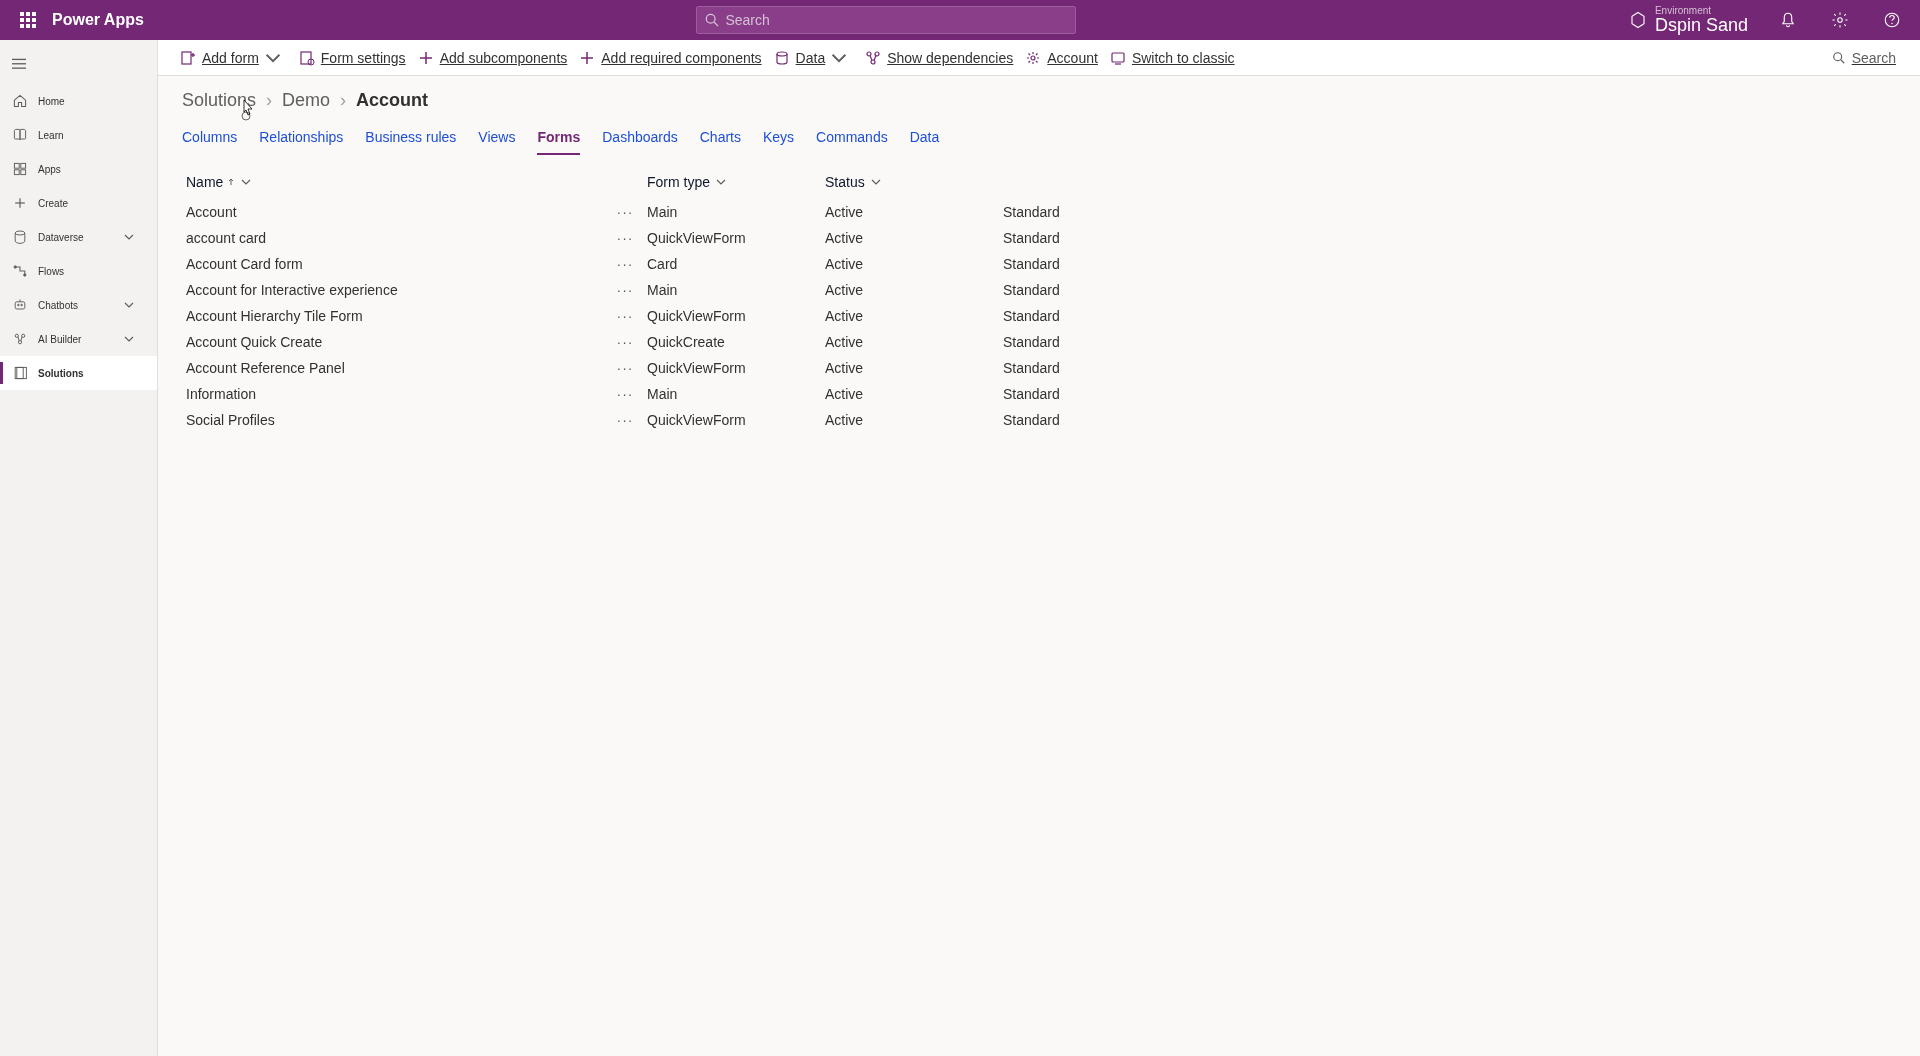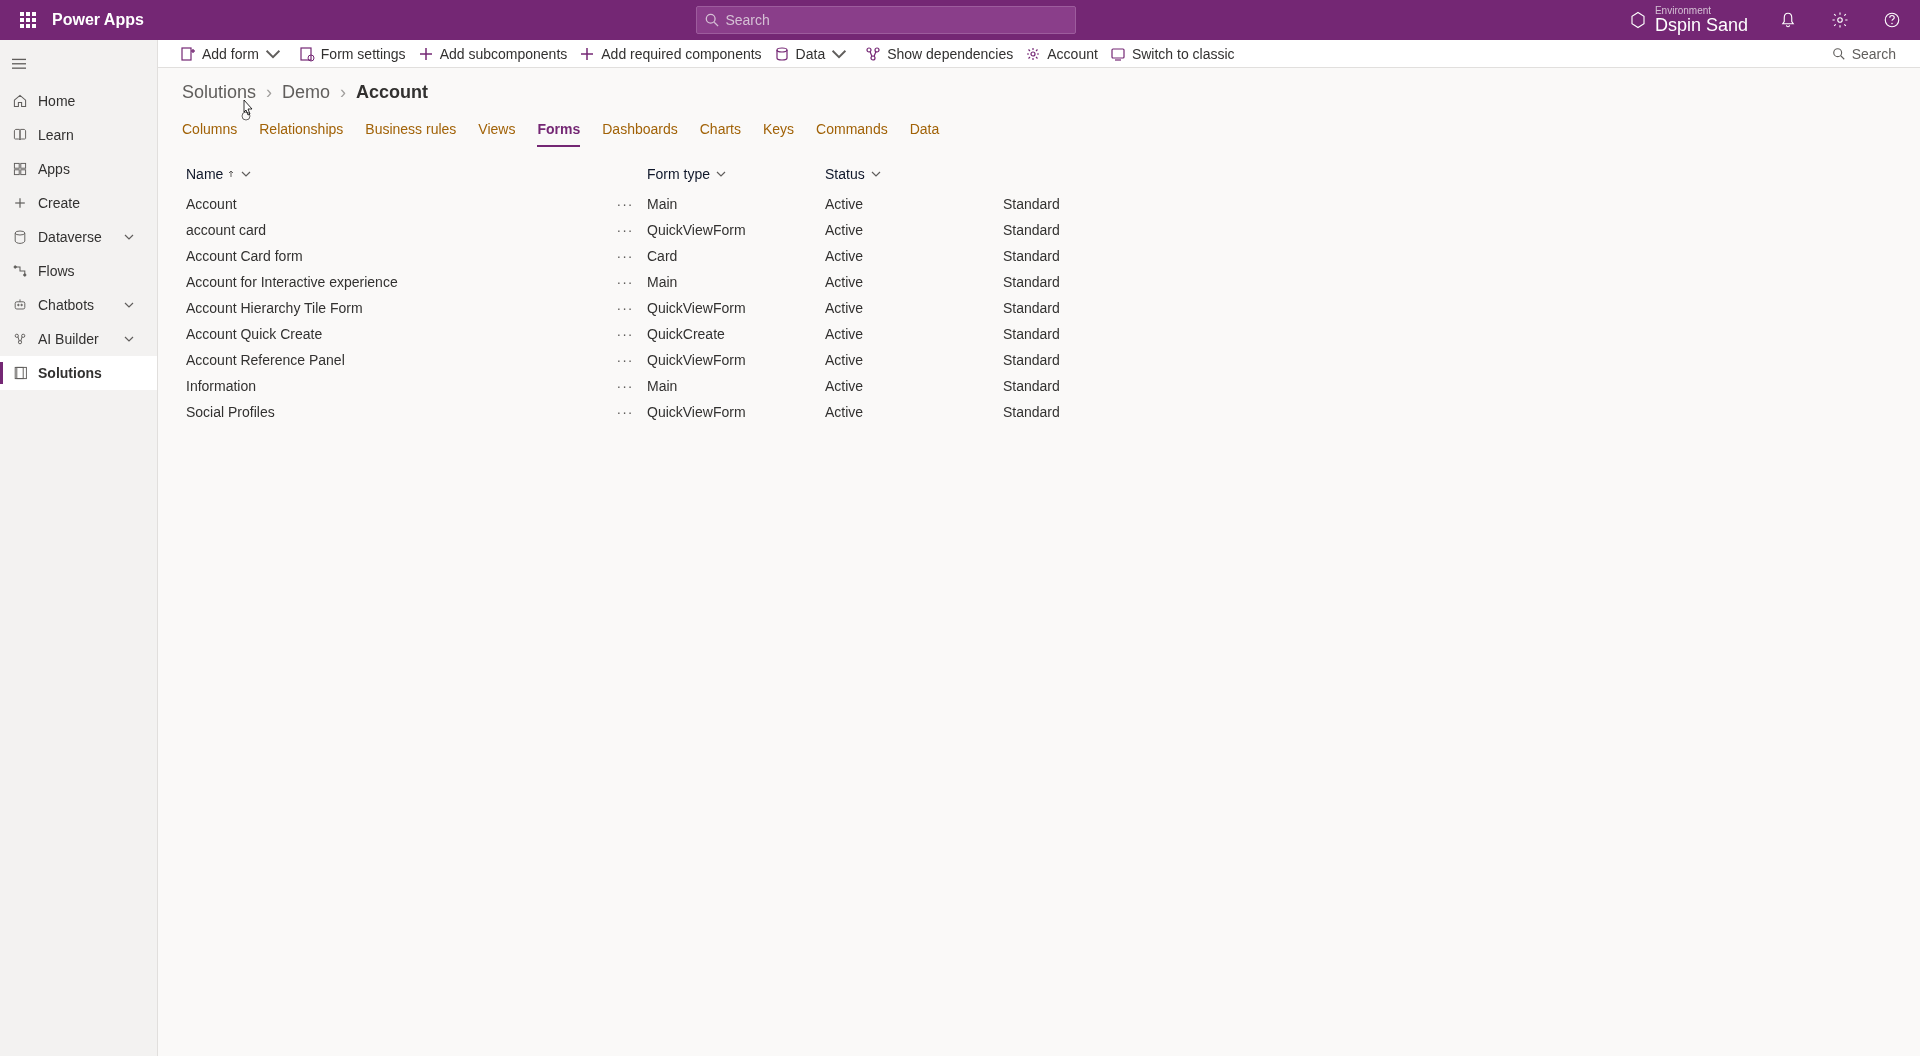--- a/index.html
+++ b/index.html
@@ -28,41 +28,41 @@
     .layout { display: flex; height: calc(100vh - 40px); }
     
     
     .sidebar { width: 158px; background: #f3f2f1; border-right: 1px solid #e1dfdd; padding-top: 8px; }
     .sb-ham { height: 32px; display: flex; align-items: center; padding-left: 12px; cursor: pointer; margin-bottom: 4px; }
     .sb-ham svg { width: 14px; height: 14px; fill: #605e5c; }
     .sb-item { height: 34px; display: flex; align-items: center; padding: 0 12px; cursor: pointer; color: #323130; position: relative; }
     .sb-item.active { background: #fff; font-weight: 600; }
     .sb-item.active::before { content: ""; position: absolute; left: 0; top: 6px; bottom: 6px; width: 3px; background: #742774; }
     .sb-item svg { width: 16px; height: 16px; fill: #605e5c; stroke: #605e5c; margin-right: 10px; flex-shrink: 0; }
-    .sb-item .sb-label { flex: 1; font-size: 14px; }
+    .sb-item .sb-label { flex: 1; font-size: 10px; }
     .sb-item .chev { width: 12px; height: 12px; fill: #605e5c; }
     
     
-    .cmdbar { display: flex; align-items: center; height: 28px; background: #fff; border-bottom: 1px solid #e1dfdd; padding: 0 16px; }
+    .cmdbar { display: flex; align-items: center; height: 36px; background: #fff; border-bottom: 1px solid #e1dfdd; padding: 0 16px; text-decoration: underline; }
     .cmd { display: flex; align-items: center; height: 36px; padding: 0 6px; cursor: pointer; color: #323130; font-size: 14px; }
     .cmd svg { width: 16px; height: 16px; margin-right: 6px; }
     .cmd-chev { width: 10px; height: 10px; margin-left: 6px; fill: #605e5c; }
     .cmd-spacer { flex: 1; }
     .cmd-search { display: flex; align-items: center; padding: 0 8px; color: #605e5c; cursor: pointer; }
     .cmd-search svg { width: 14px; height: 14px; fill: #605e5c; margin-right: 6px; }
     
     
     .content { flex: 1; background: #faf9f8; overflow: auto; }
     .breadcrumb { display: flex; align-items: center; padding: 14px 24px 6px; font-size: 18px; }
     .bc-link { color: #605e5c; cursor: pointer; }
     .bc-sep { margin: 0 10px; color: #a19f9d; }
     .bc-current { font-weight: 600; color: #323130; }
     
     .subtabs { display: flex; padding: 0 24px; gap: 22px; font-size: 14px; border-bottom: none; margin-top: 6px; }
-    .subtab { padding: 6px 0 8px; cursor: pointer; color: #a16207; border-bottom: 2px solid transparent; }
+    .subtab { padding: 6px 0 8px; cursor: pointer; color: #1d4ed8; border-bottom: 2px solid transparent; }
     .subtab.active { color: #742774; border-bottom-color: #742774; font-weight: 600; }
     
     .table { padding: 18px 24px; }
     .thead, .trow { display: flex; align-items: center; min-height: 26px; }
     .thead { color: #0f172a; font-weight: 400; padding-bottom: 8px; }
     .th { display: flex; align-items: center; cursor: pointer; }
     .th .sort { width: 8px; height: 8px; margin-left: 4px; fill: #605e5c; }
     .th .dd { width: 10px; height: 10px; margin-left: 6px; fill: #605e5c; }
     .col-name { width: 465px; padding-left: 4px; }
     .col-ft { width: 178px; }

